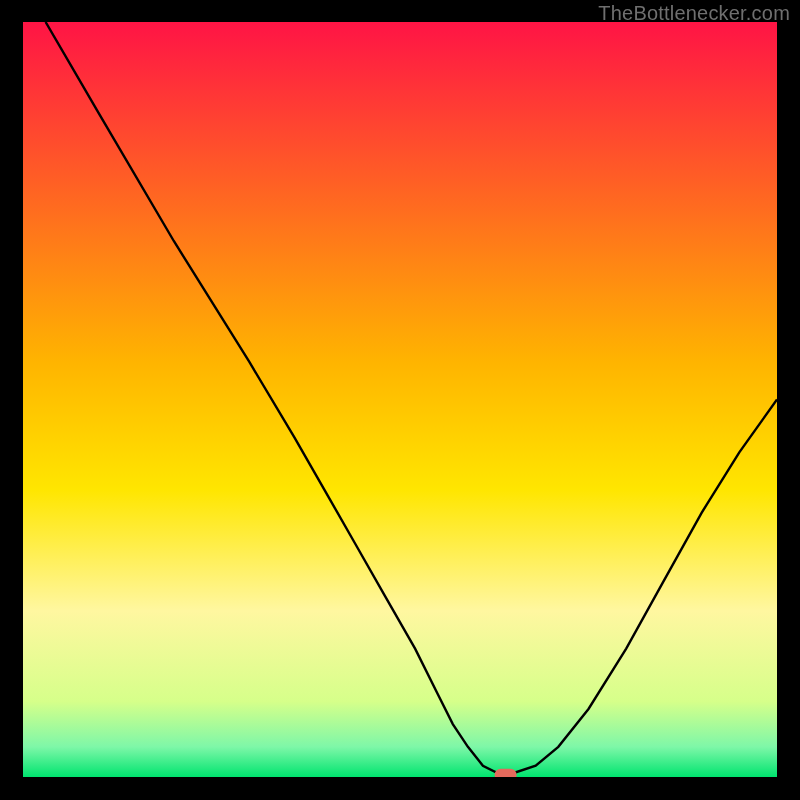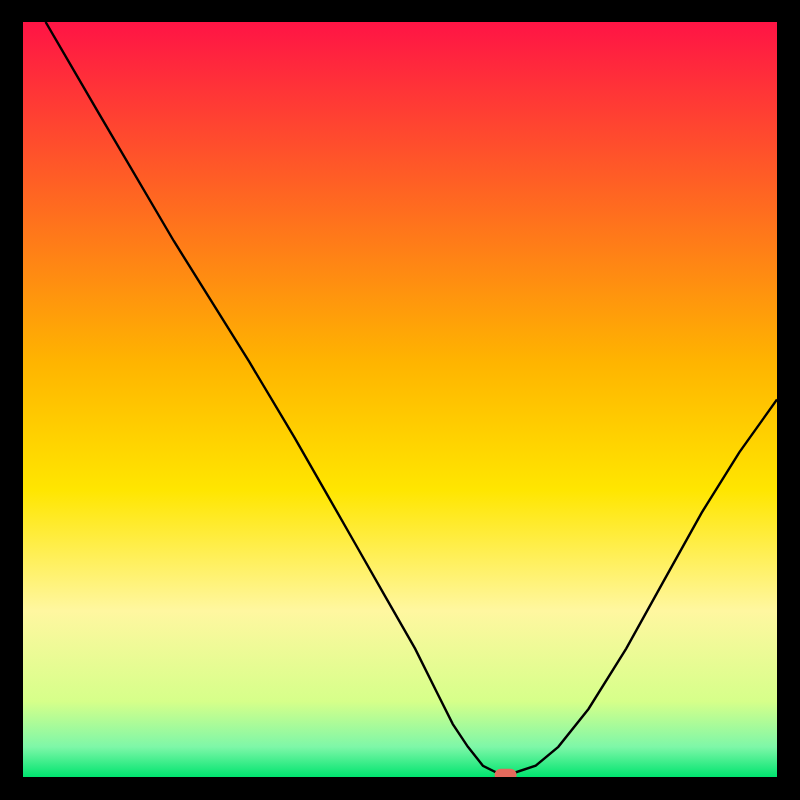--- a/index.html
+++ b/index.html
@@ -35,20 +35,21 @@
     color: #6f6f6f;
     font-size: 20px;
     font-weight: 500;
     letter-spacing: 0.2px;
   }
 </style>
 </head>
 <body>
 
 <div class="frame">
+  <div class="watermark">TheBottleneсker.com</div>
   <div class="plot">
     <svg id="chart-svg" width="754" height="755" viewBox="0 0 754 755" preserveAspectRatio="none">
       <defs>
         <linearGradient id="bg-grad" x1="0" y1="0" x2="0" y2="1">
             <stop offset="0.0%" stop-color="#ff1445"></stop>
             <stop offset="45.0%" stop-color="#ffb400"></stop>
             <stop offset="62.0%" stop-color="#ffe600"></stop>
             <stop offset="78.0%" stop-color="#fff7a0"></stop>
             <stop offset="90.0%" stop-color="#d6ff8a"></stop>
             <stop offset="96.0%" stop-color="#7ef7a8"></stop>

